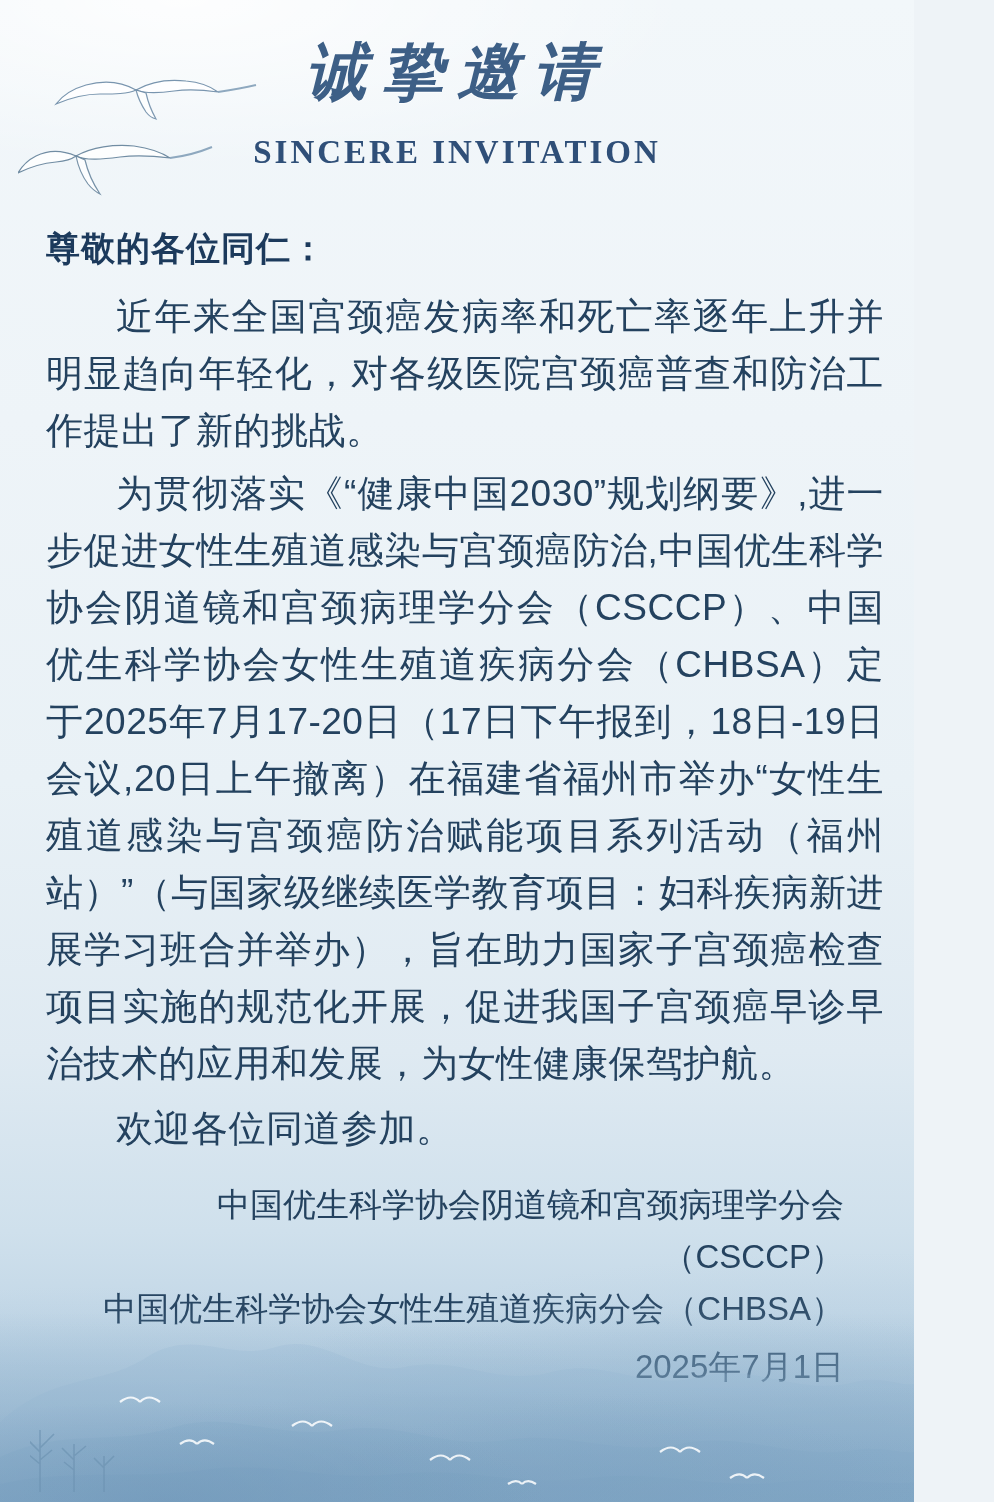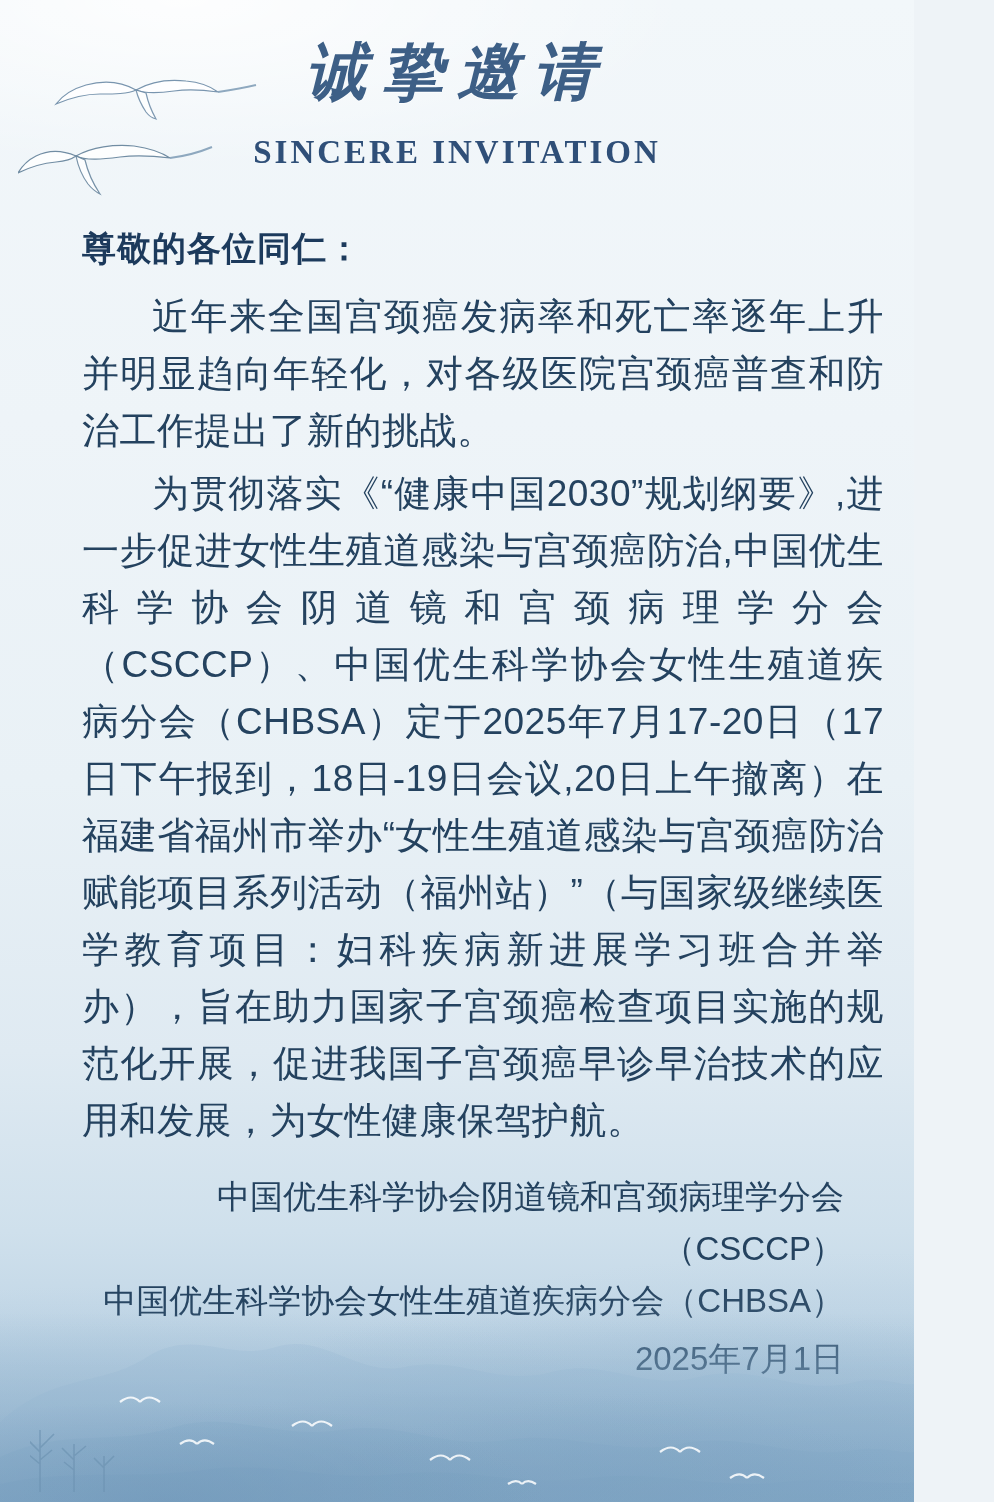--- a/index.html
+++ b/index.html
@@ -115,21 +115,20 @@
     letter-spacing: 3px;
     color: #2f4f78;
     margin-top: 12px;
   }
 
   
   .content {
     position: relative;
     padding: 16px 30px 0 46px;
     color: #22405f;
-    margin-left: 36px;
   }
   .salutation {
     font-family: "Liberation Sans", sans-serif;
     font-size: 34px;
     font-weight: bold;
     color: #1c3a5c;
     margin: 10px 0 16px 0;
     letter-spacing: 1px;
   }
   .para {
@@ -199,20 +198,21 @@
     </svg>
 
     <div class="title-cn">诚挚邀请</div>
     <div class="title-en">SINCERE  INVITATION</div>
   </div>
 
   <div class="content">
     <div class="salutation">尊敬的各位同仁：</div>
     <p class="para p1">近年来全国宫颈癌发病率和死亡率逐年上升并明显趋向年轻化，对各级医院宫颈癌普查和防治工作提出了新的挑战。</p>
     <p class="para p2">为贯彻落实《“健康中国2030”规划纲要》,进一步促进女性生殖道感染与宫颈癌防治,中国优生科学协会阴道镜和宫颈病理学分会（CSCCP）、中国优生科学协会女性生殖道疾病分会（CHBSA）定于2025年7月17-20日（17日下午报到，18日-19日会议,20日上午撤离）在福建省福州市举办“女性生殖道感染与宫颈癌防治赋能项目系列活动（福州站）”（与国家级继续医学教育项目：妇科疾病新进展学习班合并举办），旨在助力国家子宫颈癌检查项目实施的规范化开展，促进我国子宫颈癌早诊早治技术的应用和发展，为女性健康保驾护航。</p>
+    <p class="para p3">欢迎各位同道参加。</p>
 
     <div class="signature">
       <span class="sign-line">中国优生科学协会阴道镜和宫颈病理学分会（CSCCP）</span>
       <span class="sign-line">中国优生科学协会女性生殖道疾病分会（CHBSA）</span>
       <span class="sign-date">2025年7月1日</span>
     </div>
   </div>
 
   <div class="wash wash-1"></div>
   <svg class="mountain-svg" viewBox="0 0 994 330" preserveAspectRatio="none">

